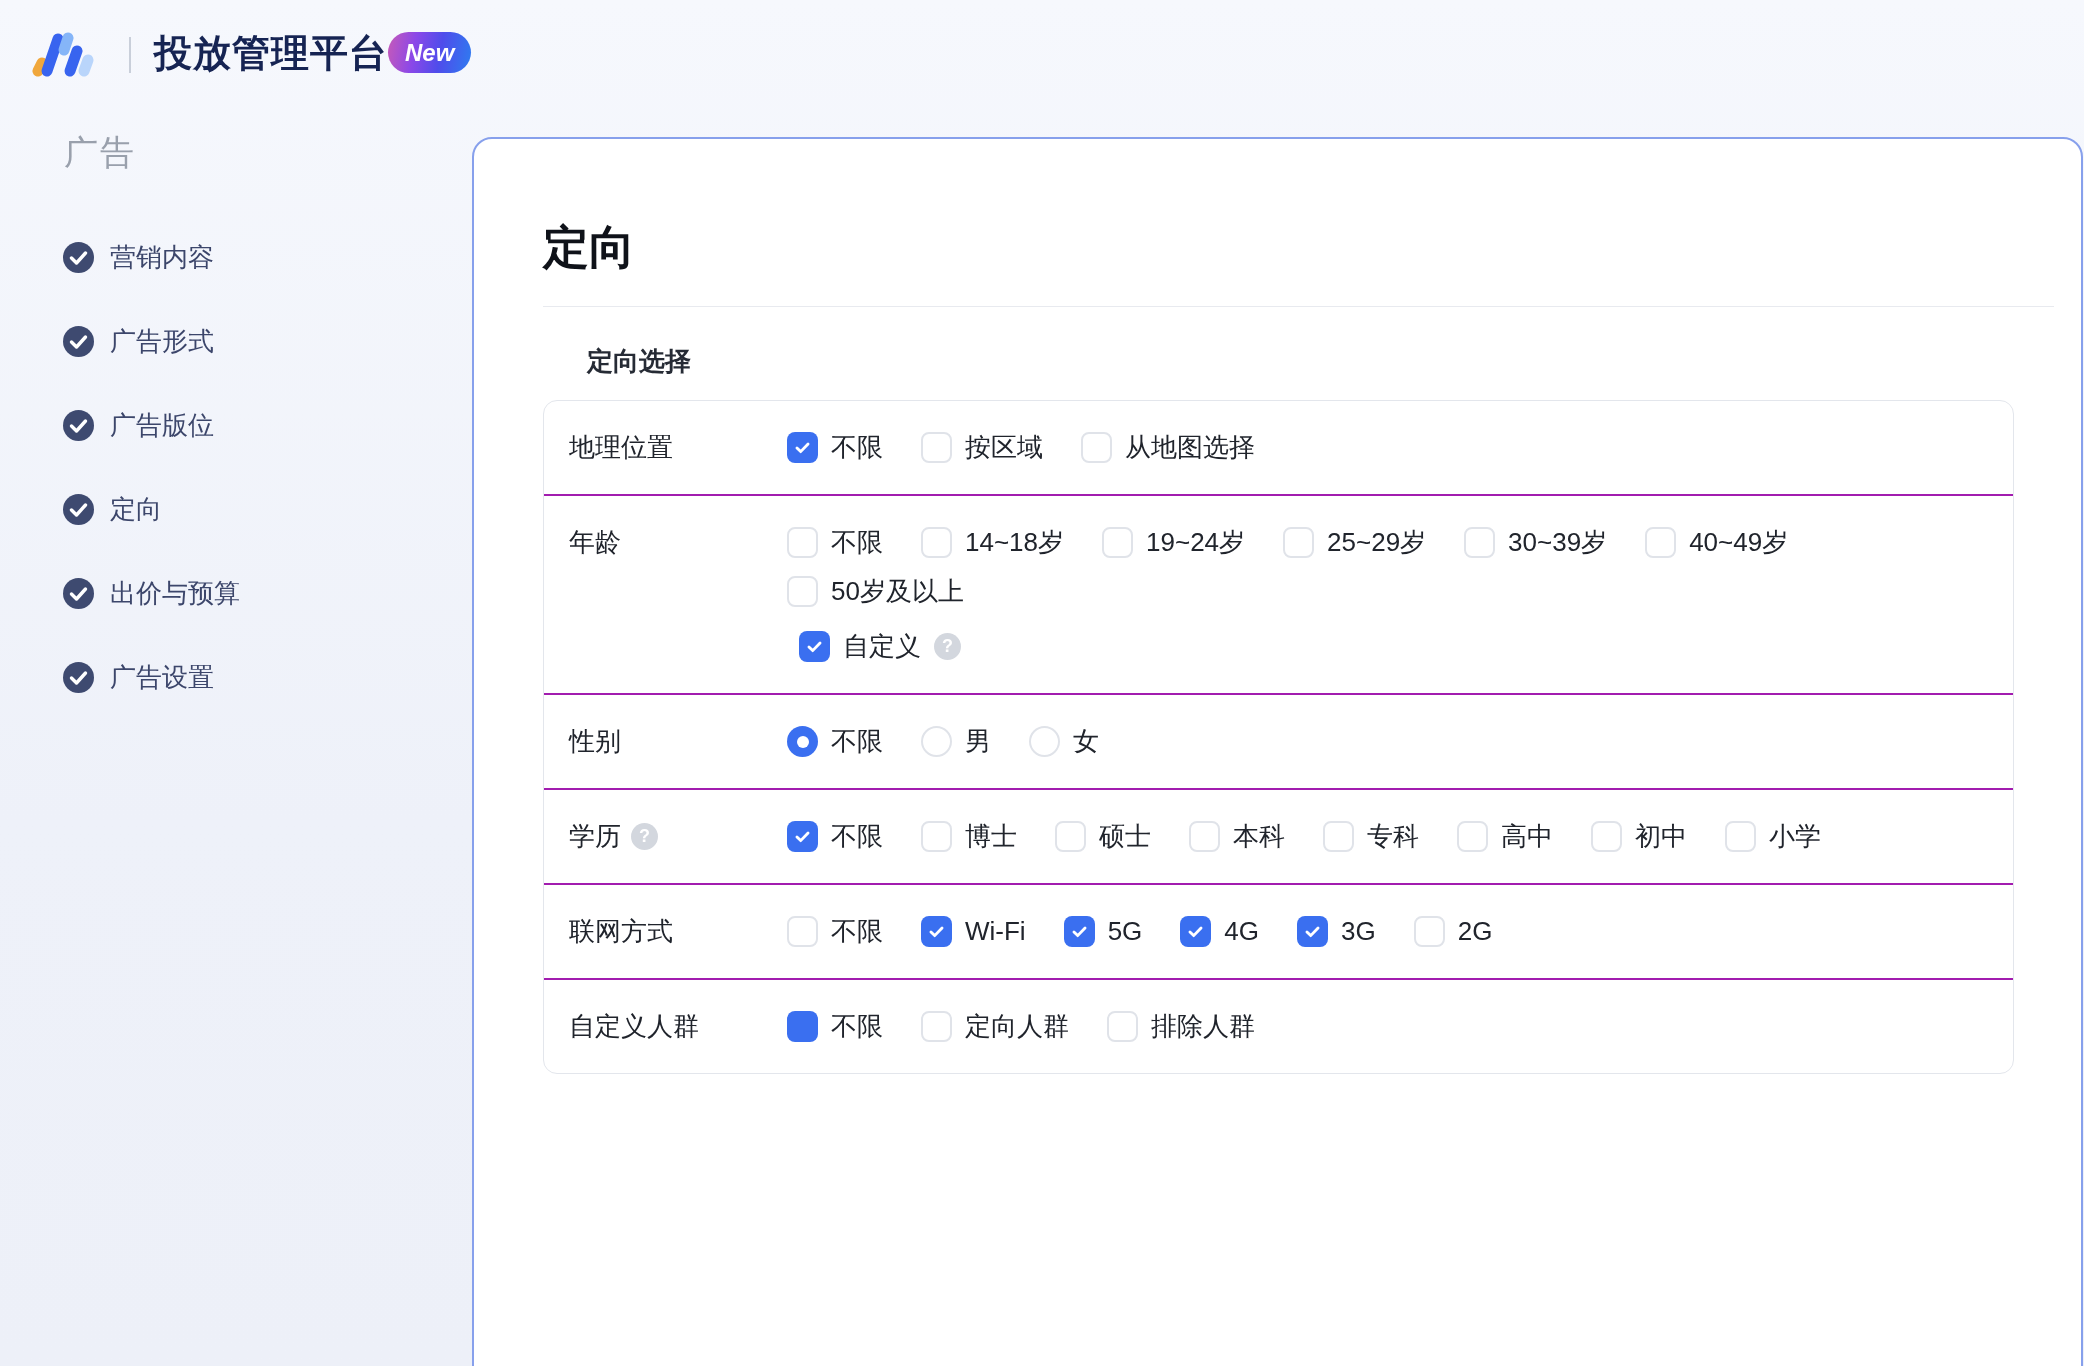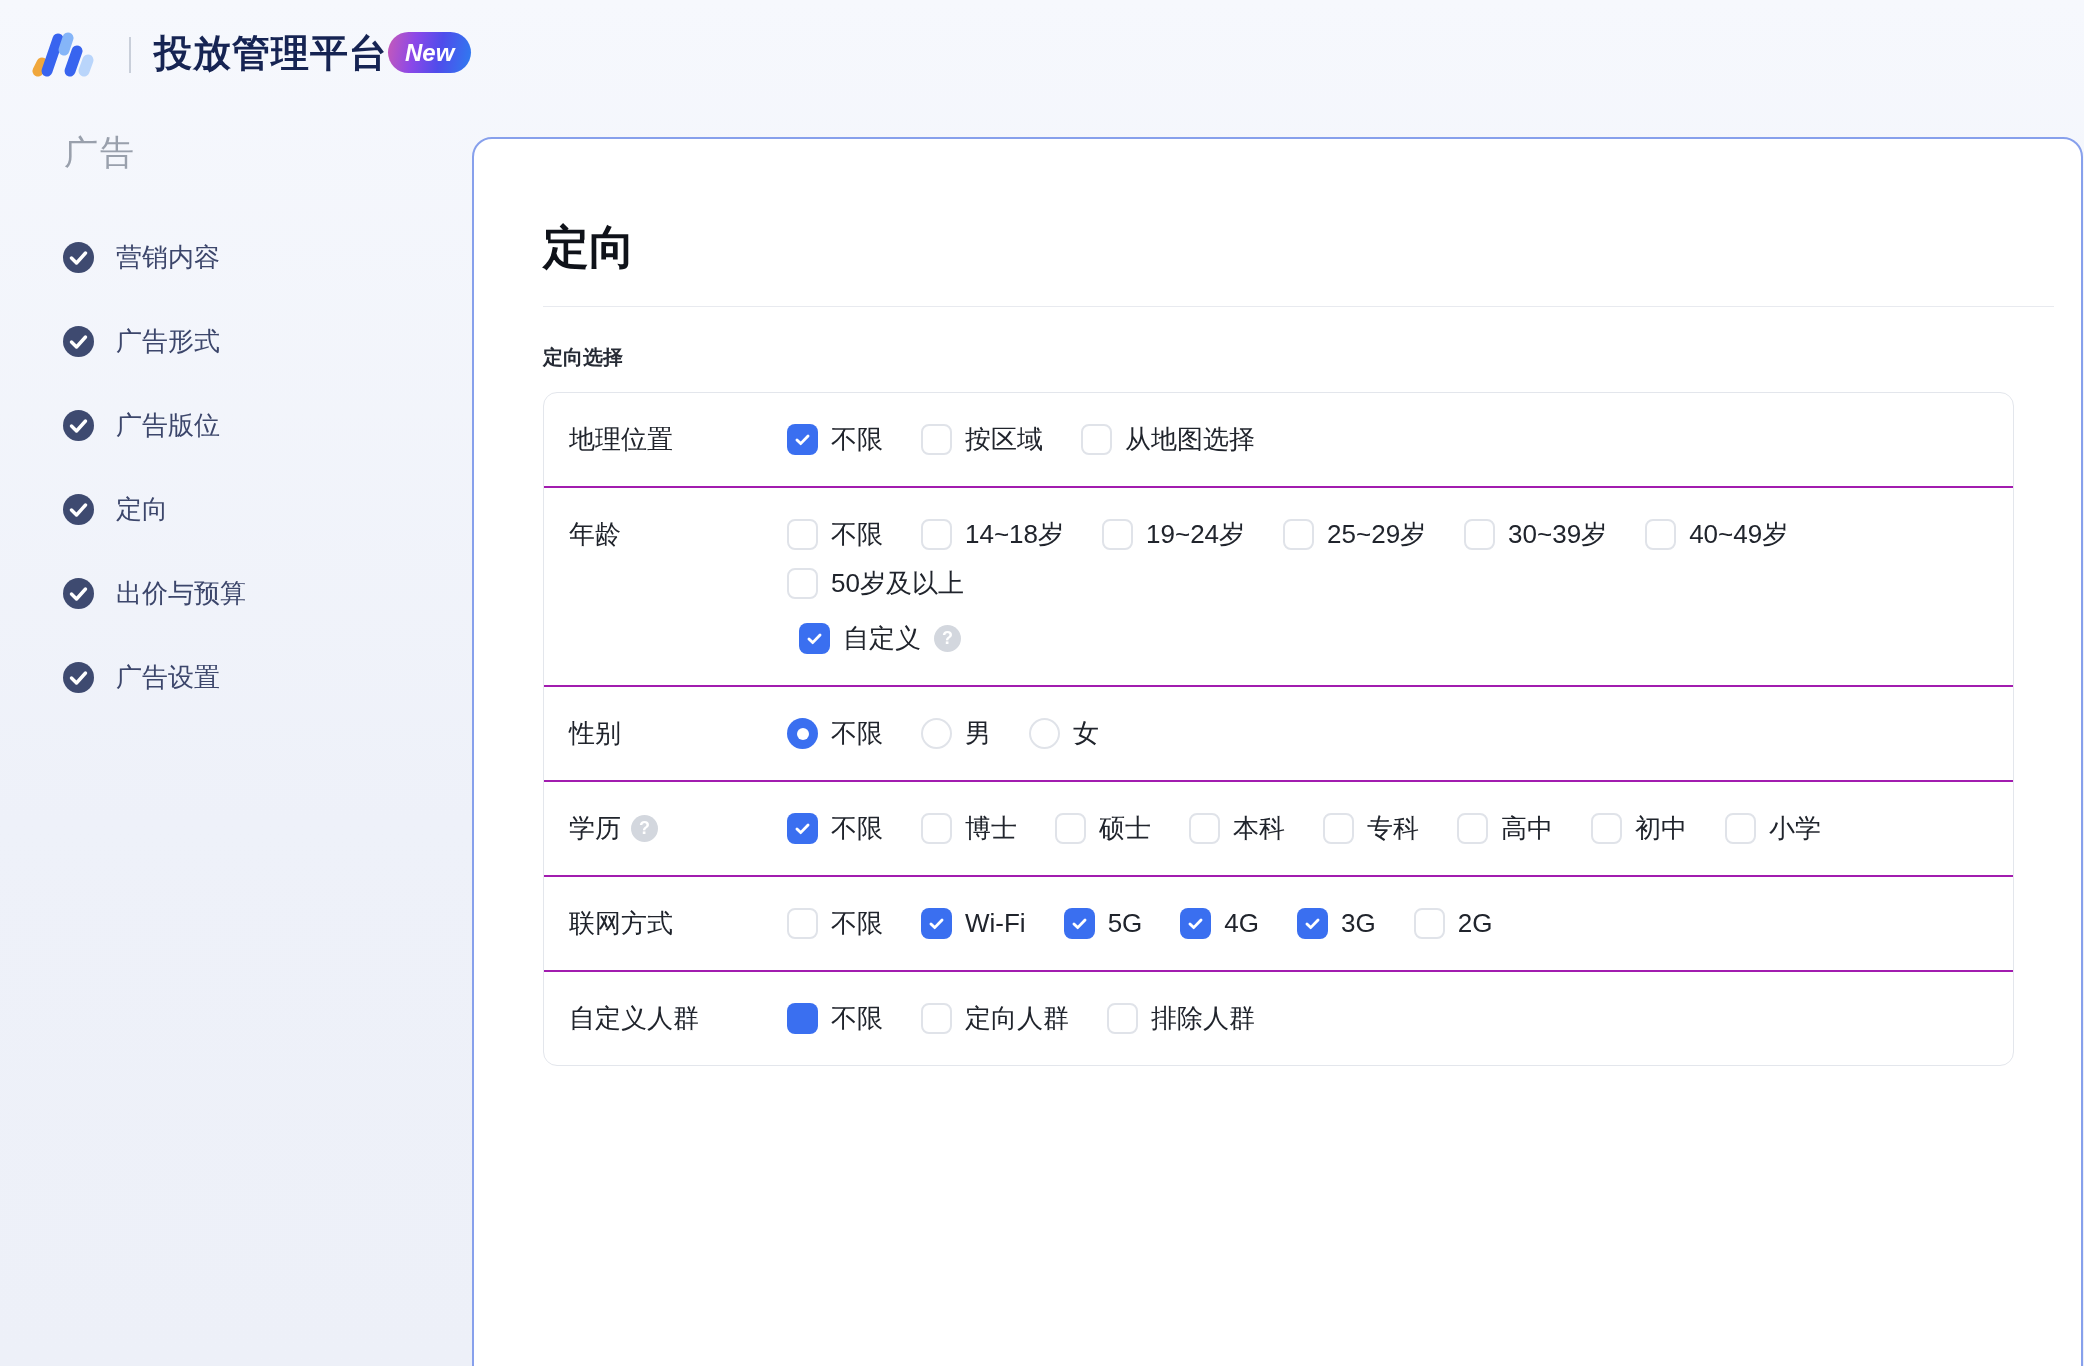--- a/index.html
+++ b/index.html
@@ -14,32 +14,32 @@
   .app-title{position:absolute;left:154px;top:28px;font-size:38px;font-weight:700;color:#162453;letter-spacing:1px;}
   .new-badge{
     position:absolute;left:388px;top:32px;height:41px;padding:0 17px;border-radius:21px;
     background:linear-gradient(100deg,#c75ab8 0%,#8b48e8 32%,#4f4ceb 62%,#2e7cf0 100%);
     color:#fff;font-size:24px;font-weight:700;font-style:italic;
     display:flex;align-items:center;justify-content:center;
   }
   
   .sidebar-title{position:absolute;left:64px;top:130px;font-size:34px;font-weight:500;color:#99a0ac;letter-spacing:2px;}
   .sidebar-menu{position:absolute;left:63px;top:240px;display:flex;flex-direction:column;gap:49px;}
-  .side-item{display:flex;align-items:center;gap:22px;cursor:pointer;}
+  .side-item{display:flex;align-items:center;gap:16px;cursor:pointer;}
   .side-item .step-check{width:31px;height:31px;flex:none;}
   .side-item .side-label{font-size:26px;font-weight:500;color:#3c466b;white-space:nowrap;}
   
   .card{
     position:absolute;left:472px;top:137px;width:1611px;height:1420px;box-sizing:border-box;
     background:#fff;border:2px solid #87a0ec;border-radius:20px;
     padding:50px 67px 0 69px;
   }
   .page-title{font-size:46px;font-weight:700;color:#0f1219;line-height:1.18;}
   .title-divider{height:1px;background:#e8eaef;margin-top:32px;margin-right:-40px;}
-  .section-title{margin-top:37px;font-size:20px;font-weight:600;color:#262b35;}
+  .section-title{margin-top:37px;font-size:26px;font-weight:600;color:#262b35;margin-left:44px;}
   .form-box{margin-top:21px;border:1px solid #e3e6ec;border-radius:14px;overflow:hidden;background:#fff;}
   .row{display:flex;align-items:flex-start;padding:31px 25px;}
   .row + .row{border-top:2px solid #a21caf;}
   .row-label{width:218px;flex:none;font-size:26px;font-weight:500;color:#20242c;line-height:31px;padding-top:0px;}
   .row-label-inline{display:flex;align-items:center;gap:10px;}
   .row-controls{flex:1;min-width:0;}
   
   .opt-group{display:flex;flex-wrap:wrap;align-items:center;column-gap:38px;row-gap:18px;}
   .opt{display:inline-flex;align-items:center;gap:13px;cursor:pointer;justify-content:space-between;}
   .cbox{width:31px;height:31px;border-radius:8px;border:2px solid #e0e3e9;background:#fff;box-sizing:border-box;display:inline-flex;align-items:center;justify-content:center;flex:none;}

